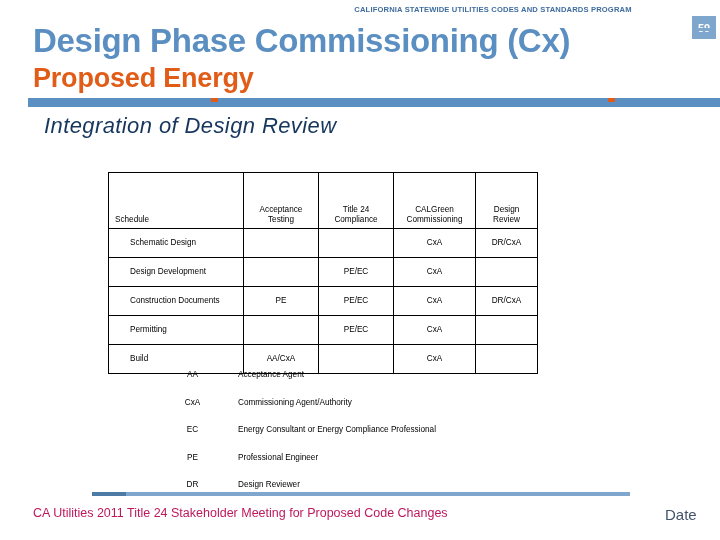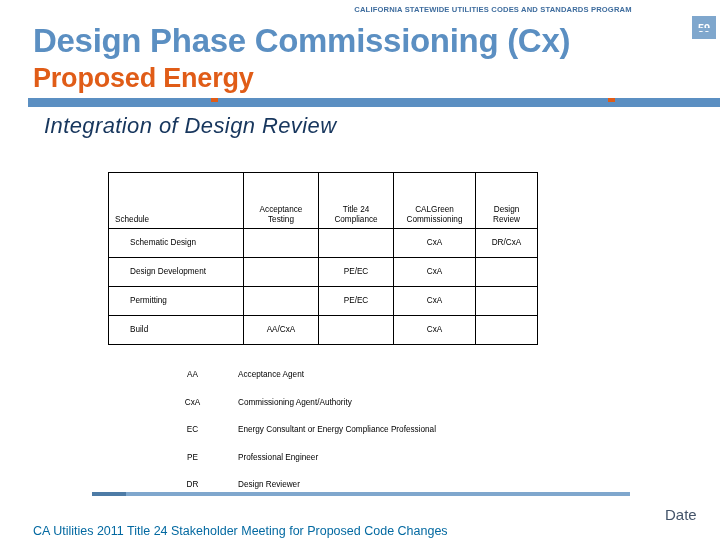--- a/index.html
+++ b/index.html
@@ -189,23 +189,22 @@
     top: 0;
     width: 34px;
     height: 4px;
     background: #4d7ba6;
   }
   .footer-text {
     position: absolute;
     left: 33px;
     top: 506px;
     font-size: 12.5px;
-    color: #0369a1;
-    white-space: nowrap;
-    margin-top: 18px;
+    color: #be185d;
+    white-space: nowrap;
   }
   .footer-date {
     position: absolute;
     left: 665px;
     top: 506px;
     font-size: 15px;
     color: #44546a;
     white-space: nowrap;
   }
 </style>
@@ -250,20 +249,27 @@
         <td>DR/CxA</td>
       </tr>
       <tr>
         <td class="col-sched">Design Development</td>
         <td></td>
         <td>PE/EC</td>
         <td>CxA</td>
         <td></td>
       </tr>
       <tr>
+        <td class="col-sched">Construction Documents</td>
+        <td>PE</td>
+        <td>PE/EC</td>
+        <td>CxA</td>
+        <td>DR/CxA</td>
+      </tr>
+      <tr>
         <td class="col-sched">Permitting</td>
         <td></td>
         <td>PE/EC</td>
         <td>CxA</td>
         <td></td>
       </tr>
       <tr>
         <td class="col-sched">Build</td>
         <td>AA/CxA</td>
         <td></td>

